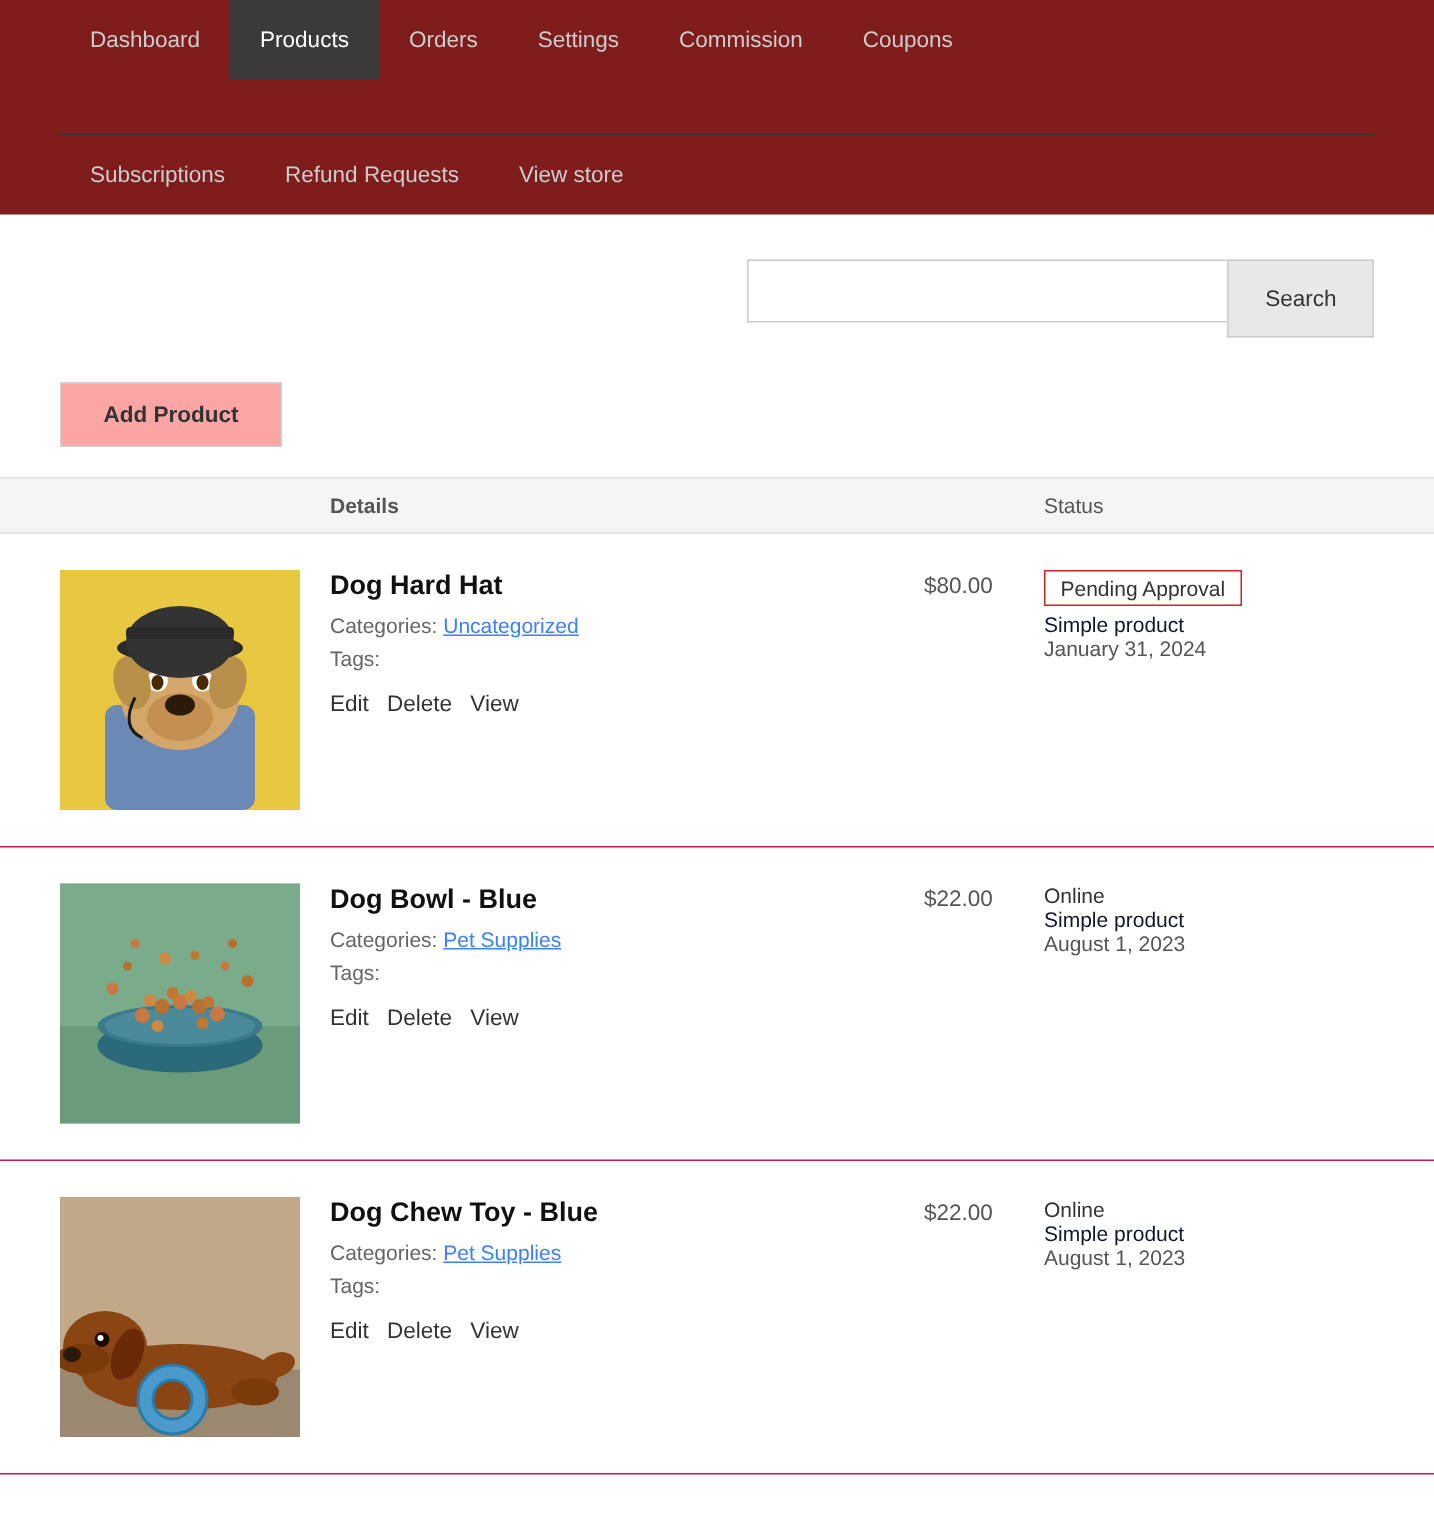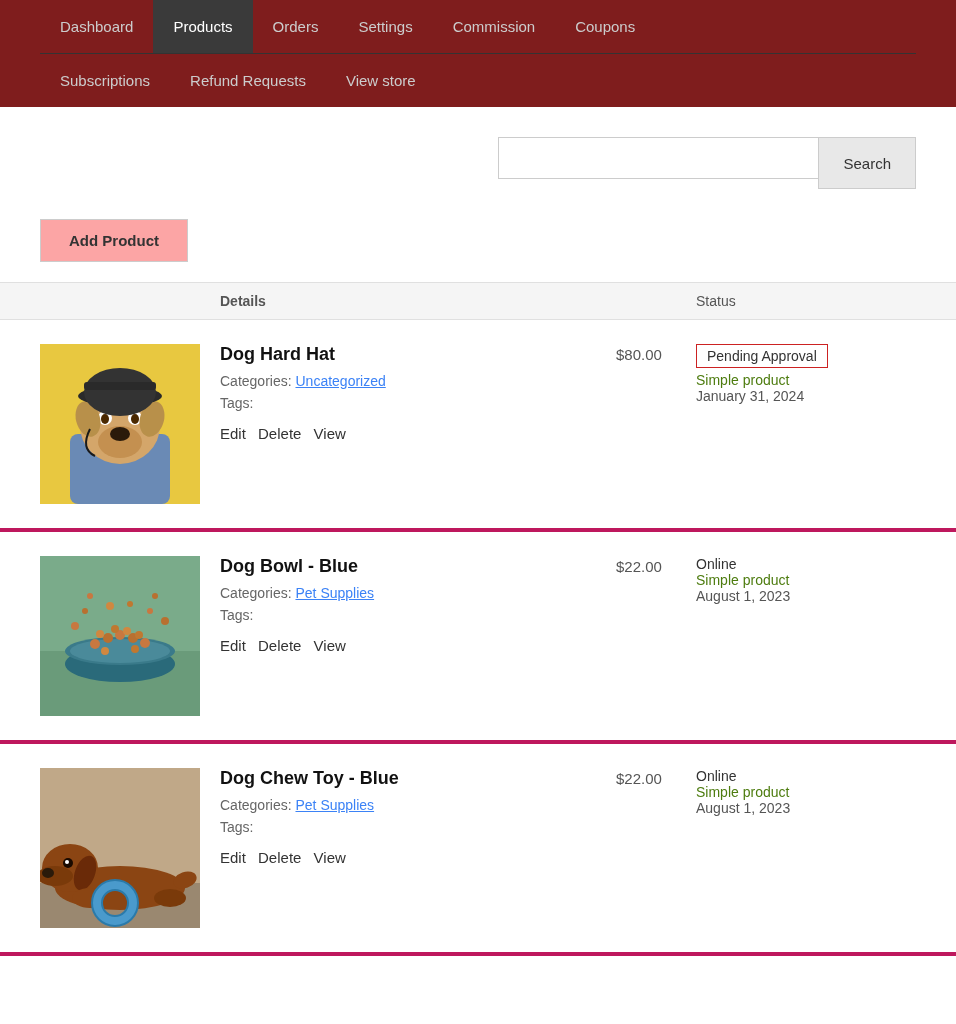--- a/index.html
+++ b/index.html
@@ -5,60 +5,60 @@
     * { box-sizing: border-box; margin: 0; padding: 0; }
     body { font-family: -apple-system, BlinkMacSystemFont, 'Segoe UI', Arial, sans-serif; background: #f0f0f0; font-size: 15px; color: #333; }
 
     .page-wrapper { max-width: 956px; margin: 0 auto; background: #fff; min-height: 1024px; }
 
     
     .nav-bar { background: #7f1d1d; padding: 0 40px; }
     .nav-row { display: flex; align-items: center; flex-wrap: wrap; }
     .nav-item { color: #ccc; padding: 18px 20px; cursor: pointer; font-size: 15px; text-decoration: none; display: inline-block; }
     .nav-item.active { background: #3a3a3a; color: #fff; }
-    .nav-row-2 { border-top: 1px solid #333; }
+    .nav-row-2 { border-top: 1px solid #333; margin-top: 36px; }
 
     
     .search-section { display: flex; justify-content: flex-end; padding: 30px 40px 20px 40px; }
     .search-input { width: 320px; height: 42px; border: 1px solid #ccc; border-right: none; padding: 0 12px; font-size: 15px; outline: none; }
     .search-button { height: 52px; padding: 0 24px; background: #e8e8e8; border: 1px solid #ccc; font-size: 15px; cursor: pointer; color: #333; }
 
     
     .add-product-section { padding: 10px 40px 20px 40px; }
     .add-product-btn { background: #fca5a5; border: 1px solid #ccc; padding: 12px 28px; font-size: 15px; font-weight: bold; cursor: pointer; color: #333; }
 
     
     .table-header { display: flex; padding: 10px 40px; background: #f5f5f5; border-top: 1px solid #e0e0e0; border-bottom: 1px solid #e0e0e0; }
     .col-image { width: 180px; flex-shrink: 0; }
     .col-details { flex: 1; font-weight: 700; color: #555; font-size: 14px; }
     .col-status { width: 220px; font-weight: 400; color: #555; font-size: 14px; }
 
     
-    .product-row { display: flex; padding: 24px 40px; border-bottom: 4px solid #be185d; align-items: flex-start; }
+    .product-row { display: flex; padding: 24px 40px; border-bottom: 1px solid #be185d; align-items: flex-start; }
     .product-image { width: 160px; height: 160px; flex-shrink: 0; margin-right: 20px; overflow: hidden; }
 
     
     .img-dog-hard-hat { background: #e8c840; position: relative; overflow: hidden; }
 
     
     .img-dog-bowl { background: #6a9b7e; position: relative; overflow: hidden; }
 
     
     .img-dog-chew { background: #c8b89a; position: relative; overflow: hidden; }
 
     .product-details { flex: 1; padding-right: 20px; }
     .product-name { font-size: 18px; font-weight: bold; margin-bottom: 8px; color: #111; }
     .product-meta { font-size: 14px; color: #666; margin-top: 6px; }
     .product-meta a { color: #3b82f6; text-decoration: underline; cursor: pointer; }
     .product-actions { margin-top: 14px; font-size: 15px; }
     .product-actions span { cursor: pointer; color: #333; margin-right: 8px; }
     .status-col { width: 200px; font-size: 14px; }
     .status-badge { display: inline-block; border: 1.5px solid #cc2222; padding: 3px 10px; color: #333; font-size: 14px; margin-bottom: 4px; }
     .status-online { font-size: 14px; color: #333; }
-    .status-type { font-size: 14px; color: #4d7c0f; }
+    .status-type { font-size: 14px; color: #0f172a; }
     .status-date { font-size: 14px; color: #555; }
 
     .details-price-row { display: flex; align-items: flex-start; }
   </style>
 </head>
 <body>
 
 <div class="page-wrapper">
 
   <nav class="nav-bar">

